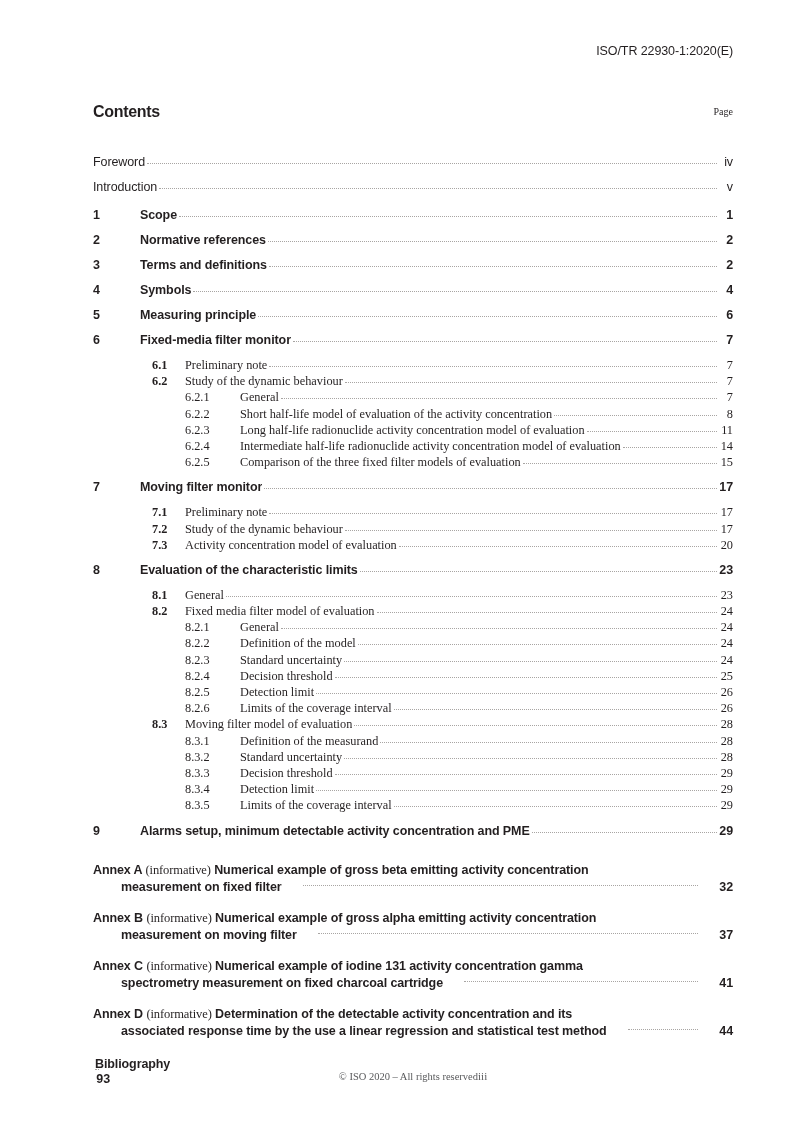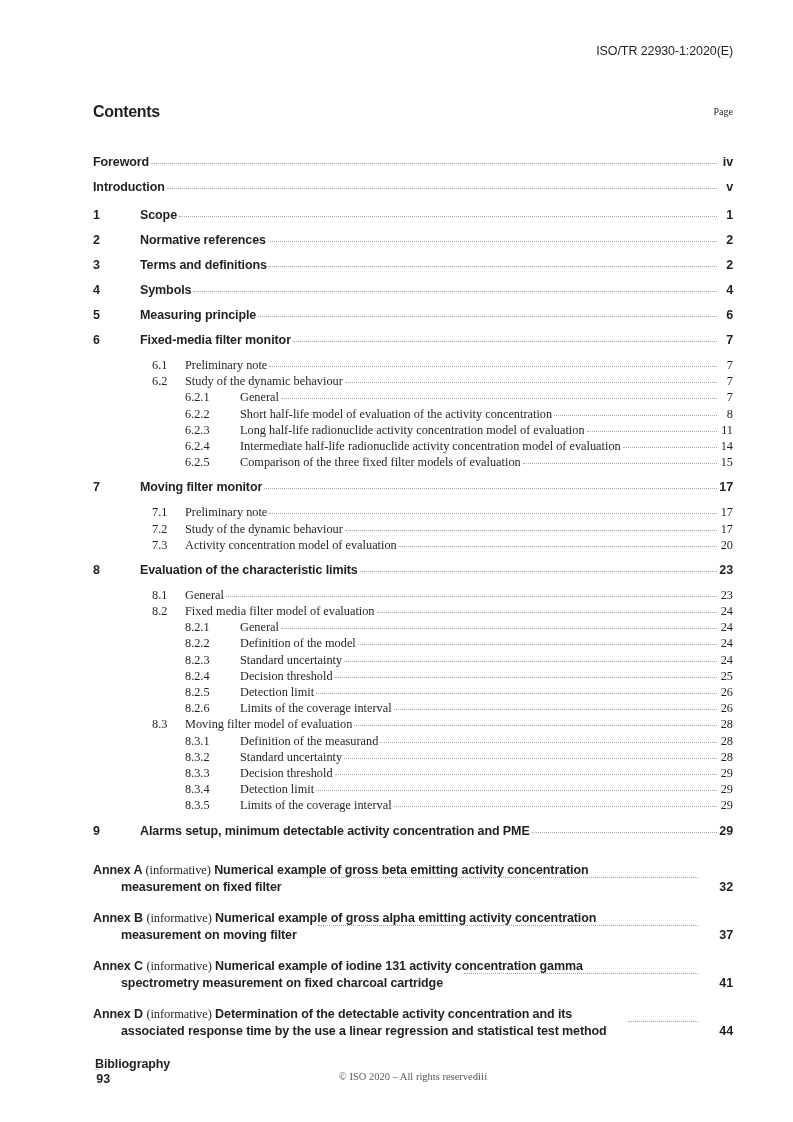--- a/index.html
+++ b/index.html
@@ -107,21 +107,21 @@
   .pg {
     flex: 0 0 auto;
     text-align: right;
     white-space: nowrap;
     padding-left: 1px;
   }
 
   
   .lvl-front {
     font-family: "Liberation Sans", sans-serif;
-    font-weight: bold;
+    font-weight: normal;
     font-size: 12.5px;
     height: 25px;
     letter-spacing: -0.1px;
   }
   .lvl-front .num { width: 0; }
   .lvl-front .pg { min-width: 14px; }
 
   
   .lvl-1 {
     font-family: "Liberation Sans", sans-serif;
@@ -135,21 +135,21 @@
 
   
   .lvl-2 {
     font-family: "Liberation Serif", serif;
     font-weight: normal;
     font-size: 12.3px;
     height: 16.2px;
     padding-left: 59px;
     width: 581px;
   }
-  .lvl-2 .num { width: 33px; }
+  .lvl-2 .num { width: 33px; font-weight: bold; }
   .lvl-2 .pg { min-width: 14px; }
 
   
   .lvl-3 {
     font-family: "Liberation Serif", serif;
     font-weight: normal;
     font-size: 12.3px;
     height: 16.2px;
     padding-left: 92px;
     width: 548px;
@@ -172,21 +172,21 @@
     line-height: 17.5px;
   }
   .annex-line1 { white-space: nowrap; }
   .annex-informative {
     font-weight: normal;
     font-family: "Liberation Serif", serif;
     font-size: 12.5px;
   }
   .annex-line2 {
     display: flex;
-    align-items: flex-start;
+    align-items: center;
     padding-left: 28px;
     width: 612px;
     gap: 19px;
   }
   .annex-line2 .ttl { white-space: nowrap; }
   .annex-line2 .pg { min-width: 14px; }
 
   .biblio {
     font-family: "Liberation Sans", sans-serif;
     font-weight: bold;

